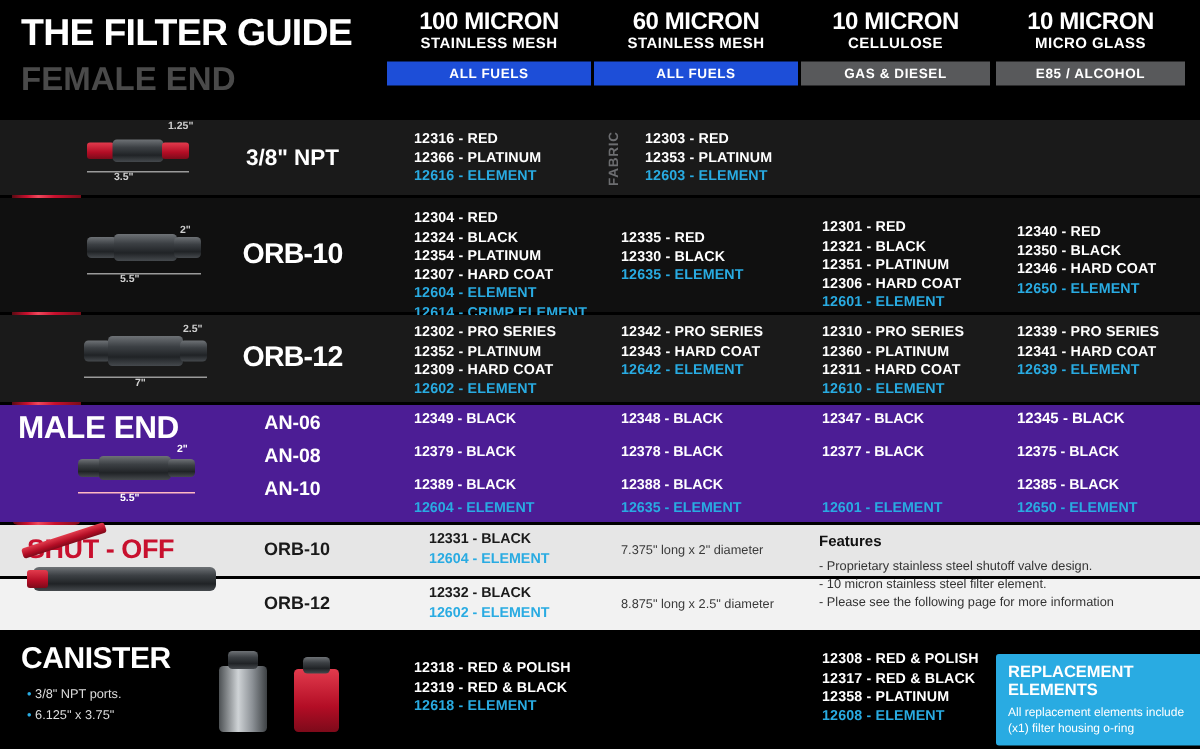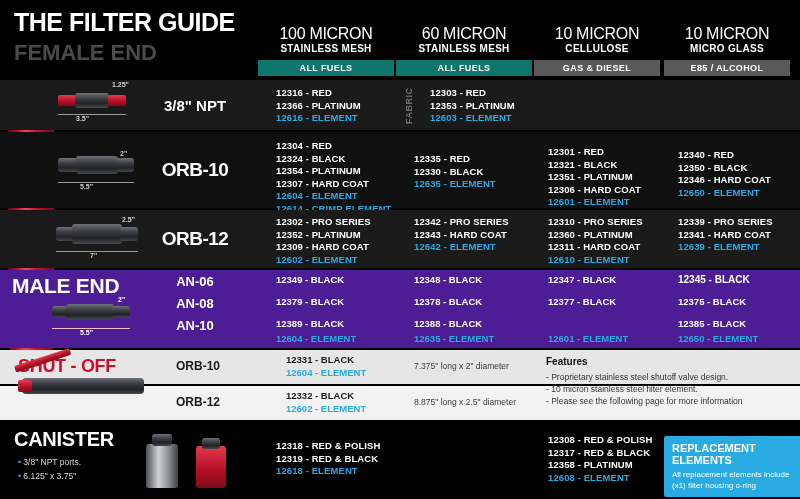--- a/index.html
+++ b/index.html
@@ -21,27 +21,27 @@
     color:#fff;
   }
   .subtitle{
     position:absolute;left:14px;top:40px;
     font-size:22px;font-weight:bold;letter-spacing:0px;
     color:#4a4a4a;
   }
   .colhead{
     position:absolute;top:6px;text-align:center;
   }
-  .colhead .big{font-size:16px;font-weight:normal;letter-spacing:-0.3px;line-height:17px;margin-top:19px;}
+  .colhead .big{font-size:16px;font-weight:bold;letter-spacing:-0.3px;line-height:17px;}
   .colhead .sub{font-size:10px;font-weight:bold;letter-spacing:.3px;margin-top:1px;color:#fff;}
   .colhead .tag{
     margin-top:6px;display:block;font-size:9px;font-weight:bold;letter-spacing:.4px;
     padding:3px 0;color:#fff;
   }
-  .tag.red{background:#0f766e;}
+  .tag.red{background:#1d4ed8;}
   .tag.gray{background:#58595b;}
 
   
   .row{position:relative;}
   .cell{
     position:absolute;top:0;height:100%;
     font-size:9.5px;line-height:12.6px;font-weight:bold;letter-spacing:.1px;
   }
   .cell .line{white-space:nowrap;}
   .el{color:#29abe2;}

